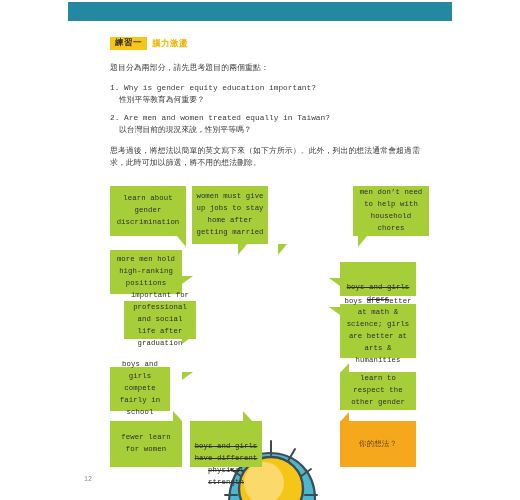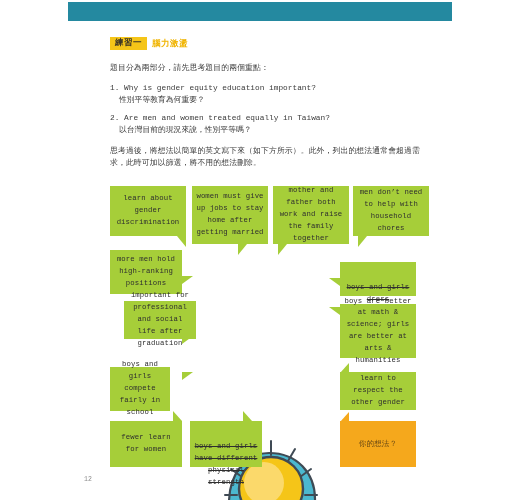--- a/index.html
+++ b/index.html
@@ -127,23 +127,20 @@
     <div class="bubble" style="left:110px;top:8px;width:76px;height:50px;">
       <span>learn about gender discrimination</span>
     </div>
     <div class="tail tail-dl" style="left:177px;top:58px;"></div>
 
     <div class="bubble" style="left:192px;top:8px;width:76px;height:58px;">
       <span>women must give up jobs to stay home after getting married</span>
     </div>
     <div class="tail tail-dr" style="left:238px;top:66px;"></div>
 
-    <div class="bubble" style="left:273px;top:8px;width:76px;height:58px;">
-      <span>mother and father both work and raise the family together</span>
-    </div>
     <div class="tail tail-dr" style="left:278px;top:66px;"></div>
 
     <div class="bubble" style="left:353px;top:8px;width:76px;height:50px;">
       <span>men don’t need to help with household chores</span>
     </div>
     <div class="tail tail-dr" style="left:358px;top:58px;"></div>
 
     <div class="bubble" style="left:110px;top:72px;width:72px;height:44px;">
       <span>more men hold high-ranking positions</span>
     </div>

